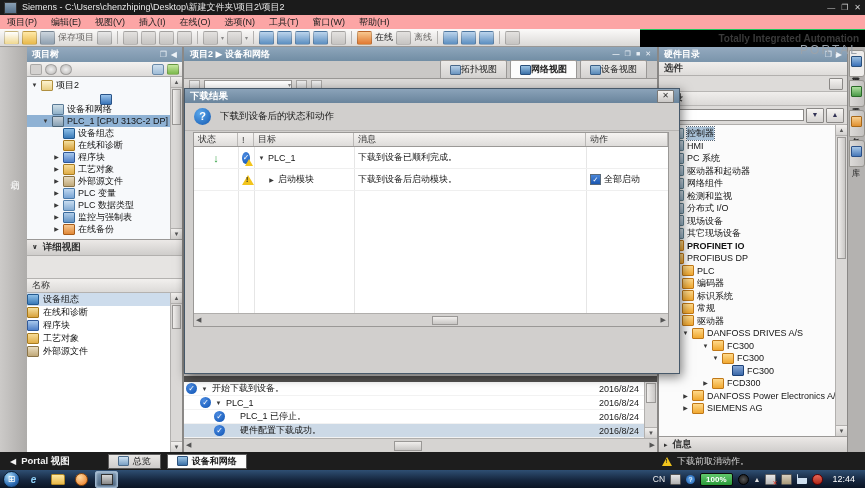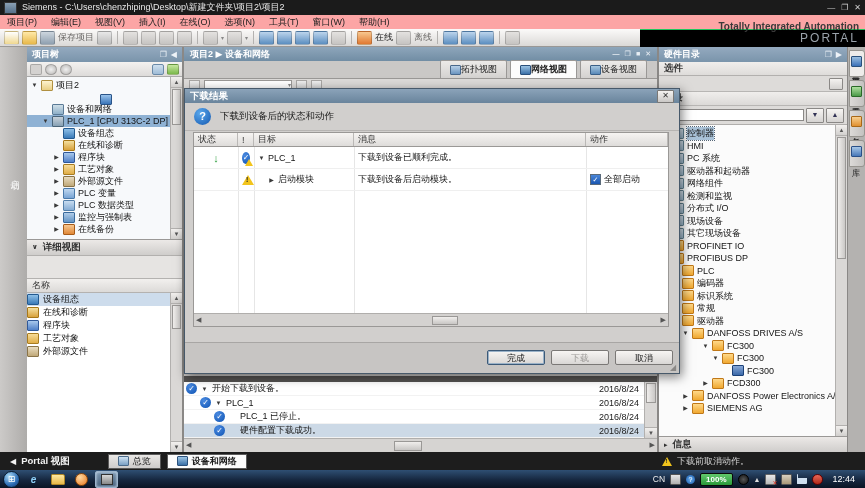--- a/index.html
+++ b/index.html
@@ -18,21 +18,21 @@
            border-bottom:1px solid #9a9896;display:flex;align-items:center;gap:3px;padding:0 4px;box-sizing:border-box;font-size:9px}
   .tbico{width:13px;height:12px;border-radius:2px;flex:none;border:1px solid rgba(0,0,0,.18)}
   .tb-new{background:linear-gradient(#fff,#f0d890)} .tb-open{background:linear-gradient(#ffe9a8,#e8b84a)}
   .tb-save{background:linear-gradient(#cdd6de,#8fa0b0)} .tb-print{background:linear-gradient(#e8e8e8,#bdbdbd)}
   .tb-gray{background:linear-gradient(#e4e2e0,#c6c4c2)} 
   .tb-blue{background:linear-gradient(#bcd4ec,#5b8ec0)}
   .tb-orange{background:linear-gradient(#f8c890,#e07830)}
   .tbsep{width:1px;height:13px;background:#b4b2b0;margin:0 2px}
   .tblabel{color:#6a6866} .tbl-on{color:#222}
   .tbcaret{font-size:6px;color:#888}
-  #brand{right:6px;top:21px;text-align:right;z-index:3}
+  #brand{right:6px;top:33px;text-align:right;z-index:3}
   #brand .b1{font-size:10px;font-weight:bold;color:#3a3a3a;line-height:11px}
   #brand .b2{font-size:12px;color:#9aa2aa;letter-spacing:2px;line-height:13px}
   
   #leftstrip{left:0;top:47px;width:27px;height:405px;background:linear-gradient(90deg,#cccac8,#aeacaa);border-right:1px solid #8a8886}
   #leftstrip .vlabel{position:absolute;left:8px;top:125px;writing-mode:vertical-rl;font-size:9px;color:#f6f6f6;letter-spacing:2px}
   
   #projpanel{left:27px;top:47px;width:157px;height:405px;background:#e6e4e2;border-right:2px solid #8a8886;
              box-sizing:border-box;display:flex;flex-direction:column}
   .phdr{height:15px;flex:none;background:linear-gradient(#94aabf,#7a94ab);color:#fff;font-weight:bold;font-size:9px;
         display:flex;align-items:center;padding:0 5px}
@@ -574,21 +574,21 @@
         <span class="ico ico-catitem"></span>
         <span class="lbl">现场设备</span>
       </div>
 
       <div class="crow" style="padding-left: 3px;">
         <span class="exp"></span>
         <span class="ico ico-catitem"></span>
         <span class="lbl">其它现场设备</span>
       </div>
 
-      <div class="crow" style="padding-left: 3px;">
+      <div class="crow" style="padding-left: 3px; font-weight: bold;">
         <span class="exp"></span>
         <span class="ico ico-catfolder"></span>
         <span class="lbl">PROFINET IO</span>
       </div>
 
       <div class="crow" style="padding-left: 3px;">
         <span class="exp"></span>
         <span class="ico ico-catfolder"></span>
         <span class="lbl">PROFIBUS DP</span>
       </div>
@@ -795,19 +795,13 @@
           <span>全部启动</span>
         </span>
       </div>
     </div>
     <div class="dhscroll">
       <span class="hbl">◀</span>
       <span class="dhthumb"></span>
       <span class="hbr">▶</span>
     </div>
   </div>
-  <div class="dfooter">
-    <span class="dbtn" id="btn-finish">完成</span>
-    <span class="dbtn" id="btn-download">下载</span>
-    <span class="dbtn" id="btn-cancel">取消</span>
-    <span class="grip">◢</span>
-  </div>
 </div>
 
 </body></html>

